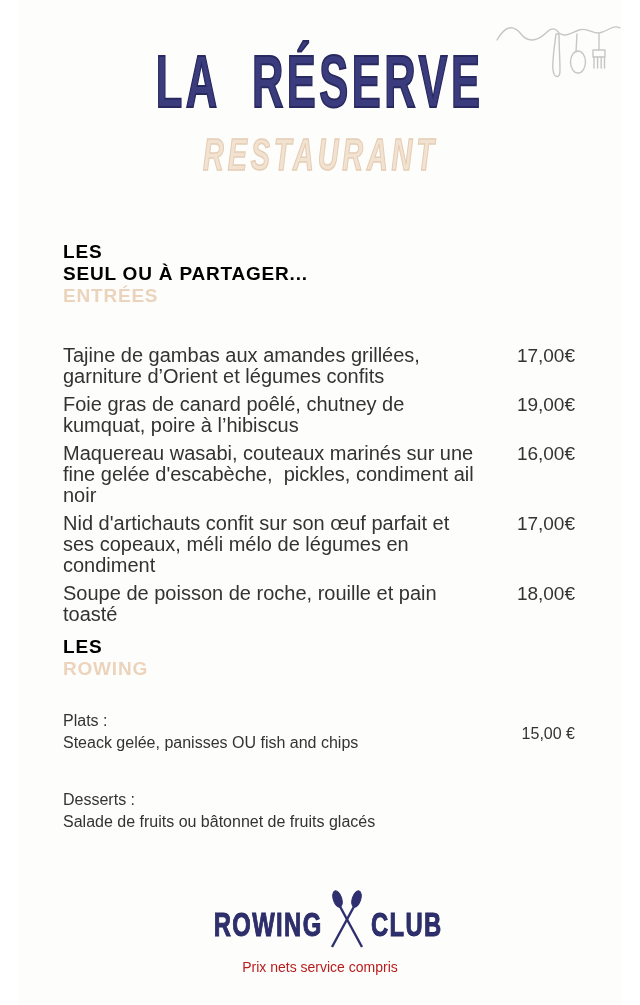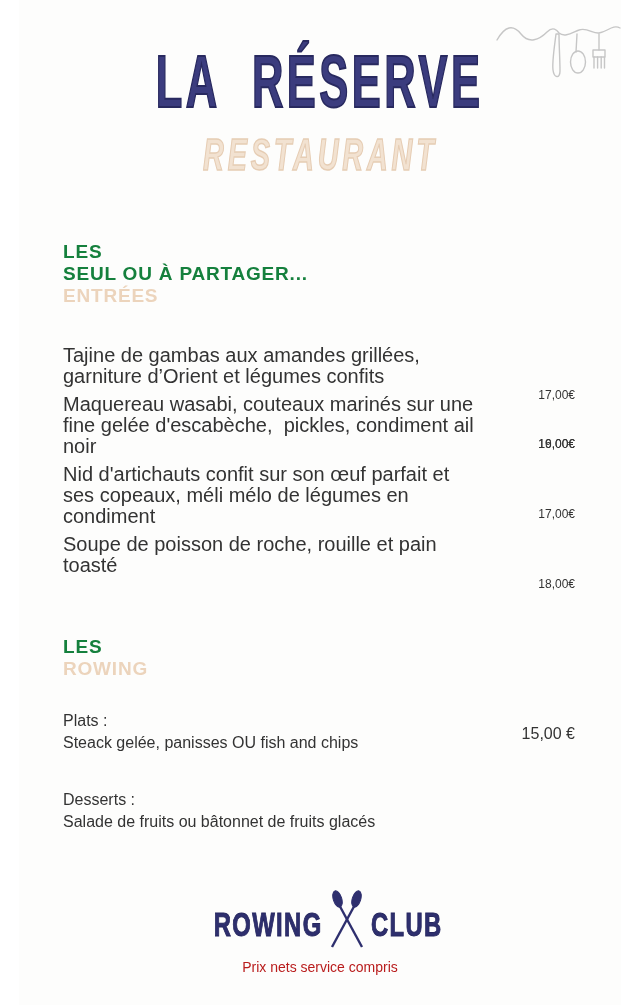--- a/index.html
+++ b/index.html
@@ -37,32 +37,32 @@
     -webkit-text-stroke:1.5px #e6cdb4;
     transform:scale(0.64,1); transform-origin:center top;
     white-space:nowrap;
   }
 
   
   .section { position:absolute; left:44px; right:46px; }
   .sec-entrees { top:241px; }
   .sec-minots  { top:636px; }
   .h-line { font-size:19px; font-weight:700; line-height:22px; letter-spacing:0.8px; }
-  .navy  { color:#15803d; }
+  .navy  { color:#000000; }
   .beige { color:#ecd4bc; }
 
   .menu-list { margin-top:38px; }
   .menu-item { position:relative; padding-right:92px; margin-bottom:7px; }
   .item-name {
     font-size:20px; line-height:21px; color:#333;
     max-width:480px; white-space:pre-wrap;
   }
   .item-price {
     position:absolute; top:0; right:0;
-    font-size:12px; line-height:21px; color:#333;margin-top:40px;
+    font-size:19px; line-height:21px; color:#333;
   }
 
   .courses { margin-top:30px; }
   .course { position:relative; padding-right:92px; margin-bottom:35px; }
   .course-label, .course-desc { font-size:16px; line-height:22px; color:#333; }
   .course-price {
     position:absolute; top:15px; right:0;
     font-size:16px; color:#333;
   }
 
@@ -108,20 +108,21 @@
     <div class="h-line navy">LES</div>
     <div class="h-line navy">SEUL OU À PARTAGER...</div>
     <div class="h-line beige">ENTRÉES</div>
 
     <div class="menu-list">
       <div class="menu-item">
         <div class="item-name">Tajine de gambas aux amandes grillées, garniture d’Orient et légumes confits</div>
         <div class="item-price">17,00€</div>
       </div>
       <div class="menu-item">
+        <div class="item-name">Foie gras de canard poêlé, chutney de kumquat, poire à l’hibiscus</div>
         <div class="item-price">19,00€</div>
       </div>
       <div class="menu-item">
         <div class="item-name">Maquereau wasabi, couteaux marinés sur une fine gelée d'escabèche,  pickles, condiment ail noir</div>
         <div class="item-price">16,00€</div>
       </div>
       <div class="menu-item">
         <div class="item-name">Nid d'artichauts confit sur son œuf parfait et ses copeaux, méli mélo de légumes en condiment</div>
         <div class="item-price">17,00€</div>
       </div>

